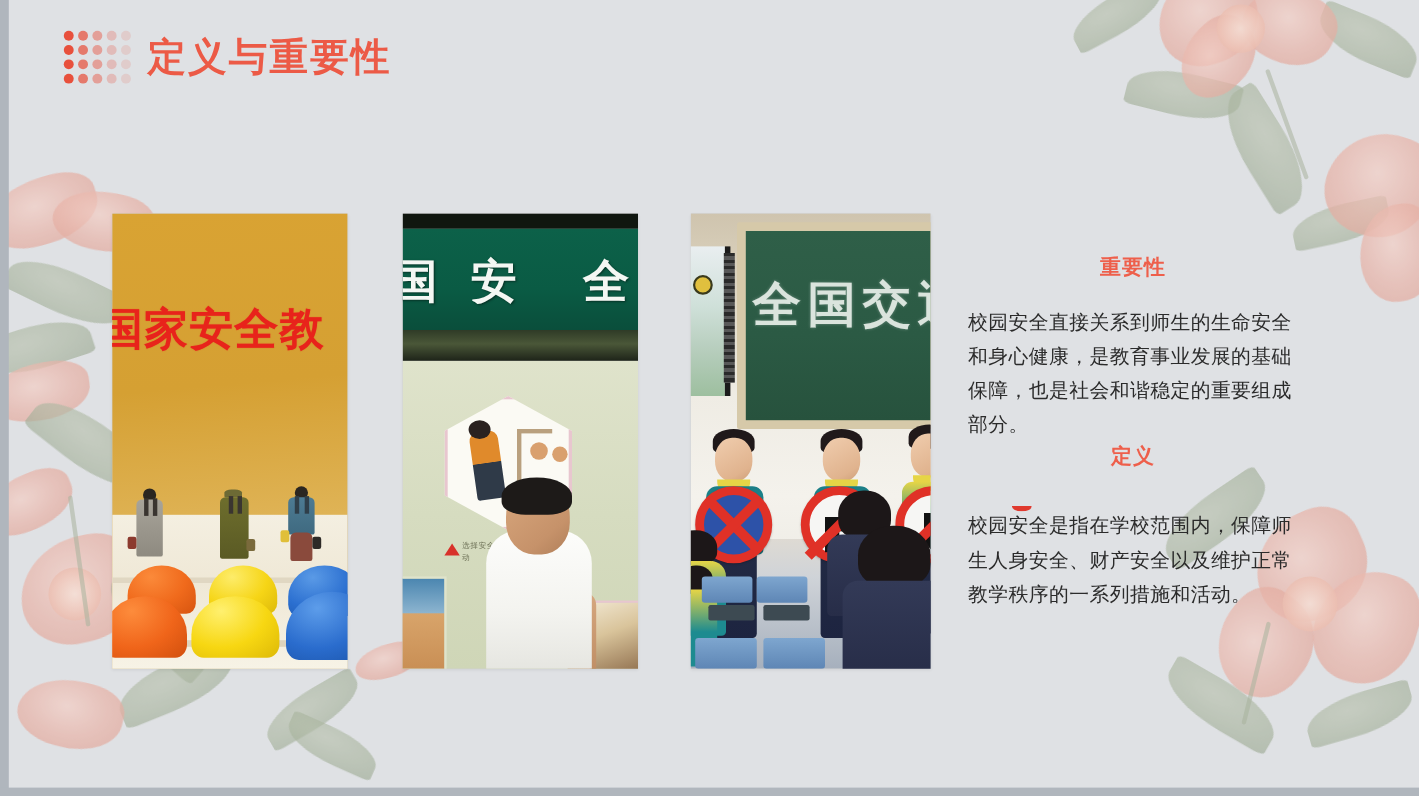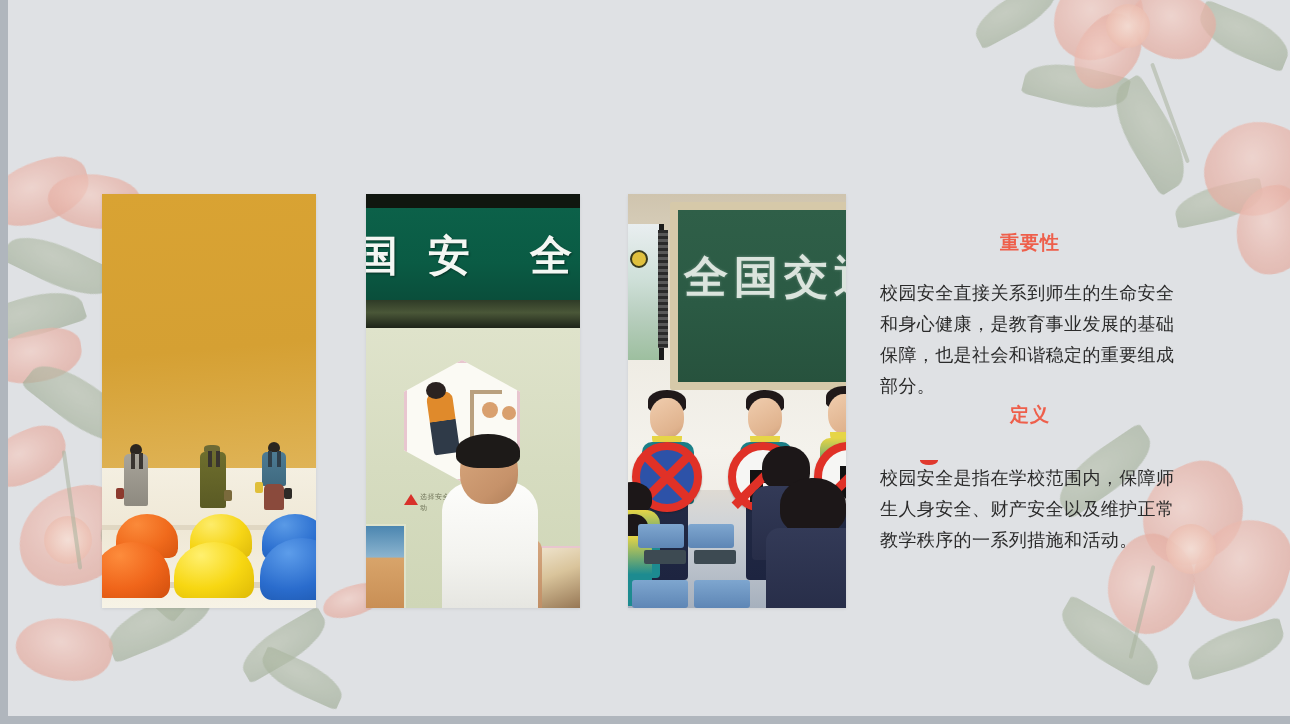--- a/index.html
+++ b/index.html
@@ -257,25 +257,51 @@
     <div class="petal" style="left:16px;  top:468px; width:96px; height:62px; transform:rotate(14deg);"></div>
     <div class="stem" style="left:70px;  top:300px; width:4px;  height:120px; transform:rotate(-8deg);"></div>
   </div>
 
   <div class="floral" style="left:230px;bottom:0;width:260px;height:120px;">
     <div class="leaf" style="left:6px;  top:24px; width:96px; height:34px; transform:rotate(-30deg);"></div>
     <div class="leaf v2" style="left:28px;top:58px; width:88px; height:32px; transform:rotate(24deg);"></div>
     <div class="petal" style="left:92px; top:-18px;width:60px; height:30px; transform:rotate(-14deg);"></div>
   </div>
 
+  <div class="header">
+    <div class="dotgrid">
+      <i style="opacity:1"></i>
+        <i style="opacity:.72"></i>
+        <i style="opacity:.45"></i>
+        <i style="opacity:.26"></i>
+        <i style="opacity:.14"></i>
+      <i style="opacity:1"></i>
+        <i style="opacity:.72"></i>
+        <i style="opacity:.45"></i>
+        <i style="opacity:.26"></i>
+        <i style="opacity:.14"></i>
+      <i style="opacity:1"></i>
+        <i style="opacity:.72"></i>
+        <i style="opacity:.45"></i>
+        <i style="opacity:.26"></i>
+        <i style="opacity:.14"></i>
+      <i style="opacity:1"></i>
+        <i style="opacity:.72"></i>
+        <i style="opacity:.45"></i>
+        <i style="opacity:.26"></i>
+        <i style="opacity:.14"></i>
+    </div>
+    <div class="slide-title">定义与重要性</div>
+  </div>
 
   <div class="photos">
 
     <div class="photo" id="photo-1">
       <div class="p1-bg"></div>
+      <div class="p1-banner-text">国家安全教</div>
       <div class="p1-shelf"></div>
       <div class="p1-shelf-line"></div>
       <div class="p1-shelf-line2"></div>
 
       <div class="fig" style="left:22px; top:260px;">
         <div class="head"></div>
         <div class="body" style="left:0;top:0;width:24px;height:52px;background:linear-gradient(180deg,#a8a49a 0%,#8e8a80 100%);"></div>
         <div class="legs" style="left:7px;"></div>
           <div class="legs" style="left:15px;"></div>
         <div class="case" style="left:-8px;top:34px;background:#8c3a2e;"></div>

